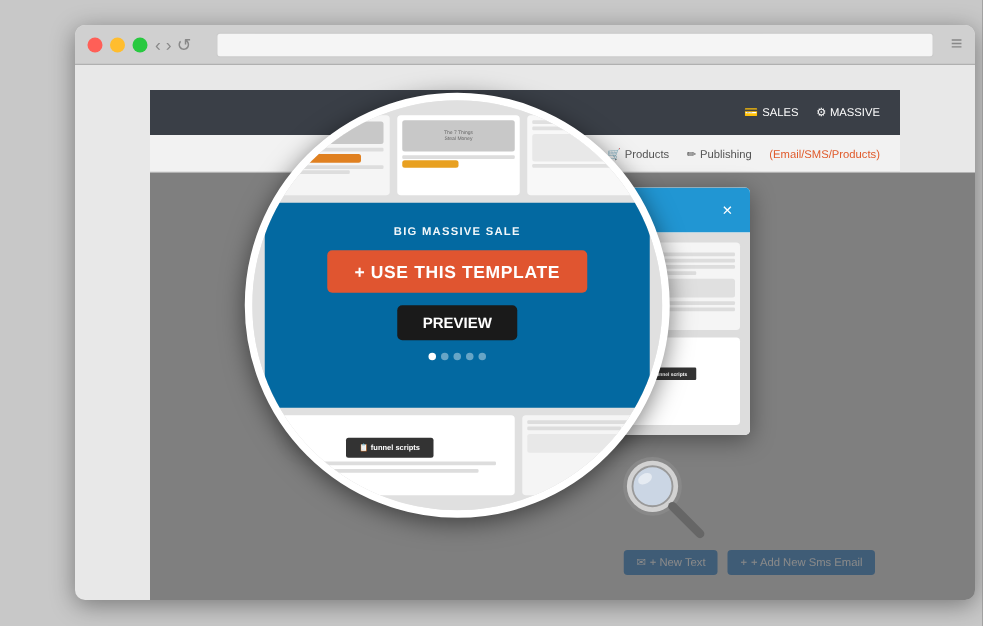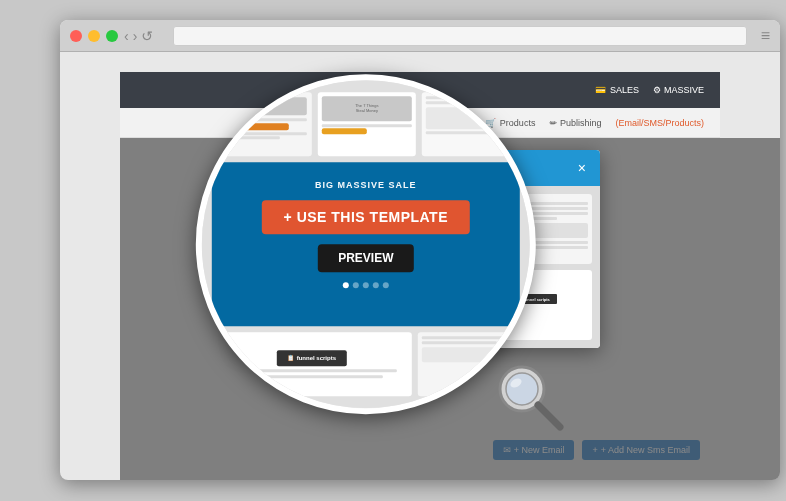--- a/index.html
+++ b/index.html
@@ -413,21 +413,21 @@
             <span></span>
             <span></span>
           </div>
       </div>
     </div>
   </div>
 
   <div class="email-actions">
     <div class="ea-btn">
       <span>✉</span>
-      <span>+ New Email</span>
+      <span>+ New Text</span>
     </div>
     <div class="ea-btn">
       <span>+</span>
       <span>+ Add New Sms Email</span>
     </div>
   </div>
 
 </div>
 
 <div class="zoom-circle" style="position:absolute;top:50%;left:50%;transform:translate(-58%,-52%);z-index:50;">

